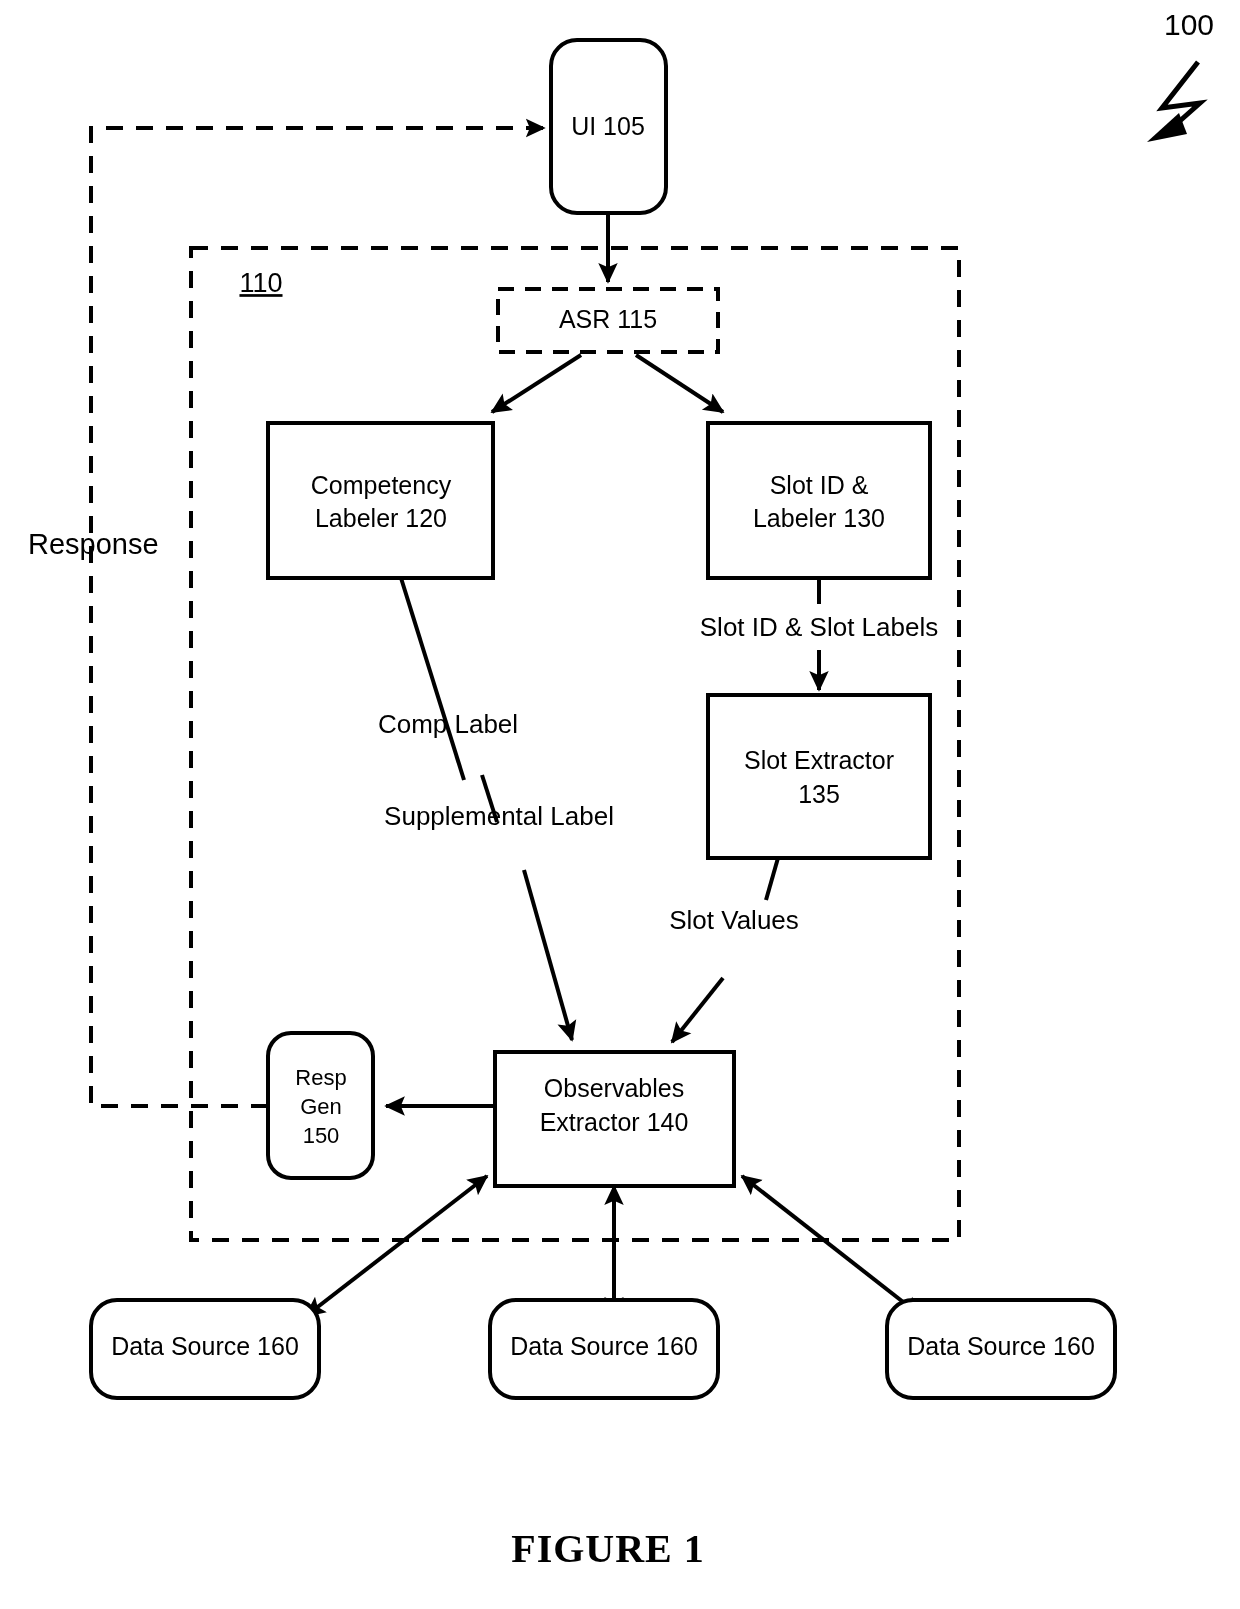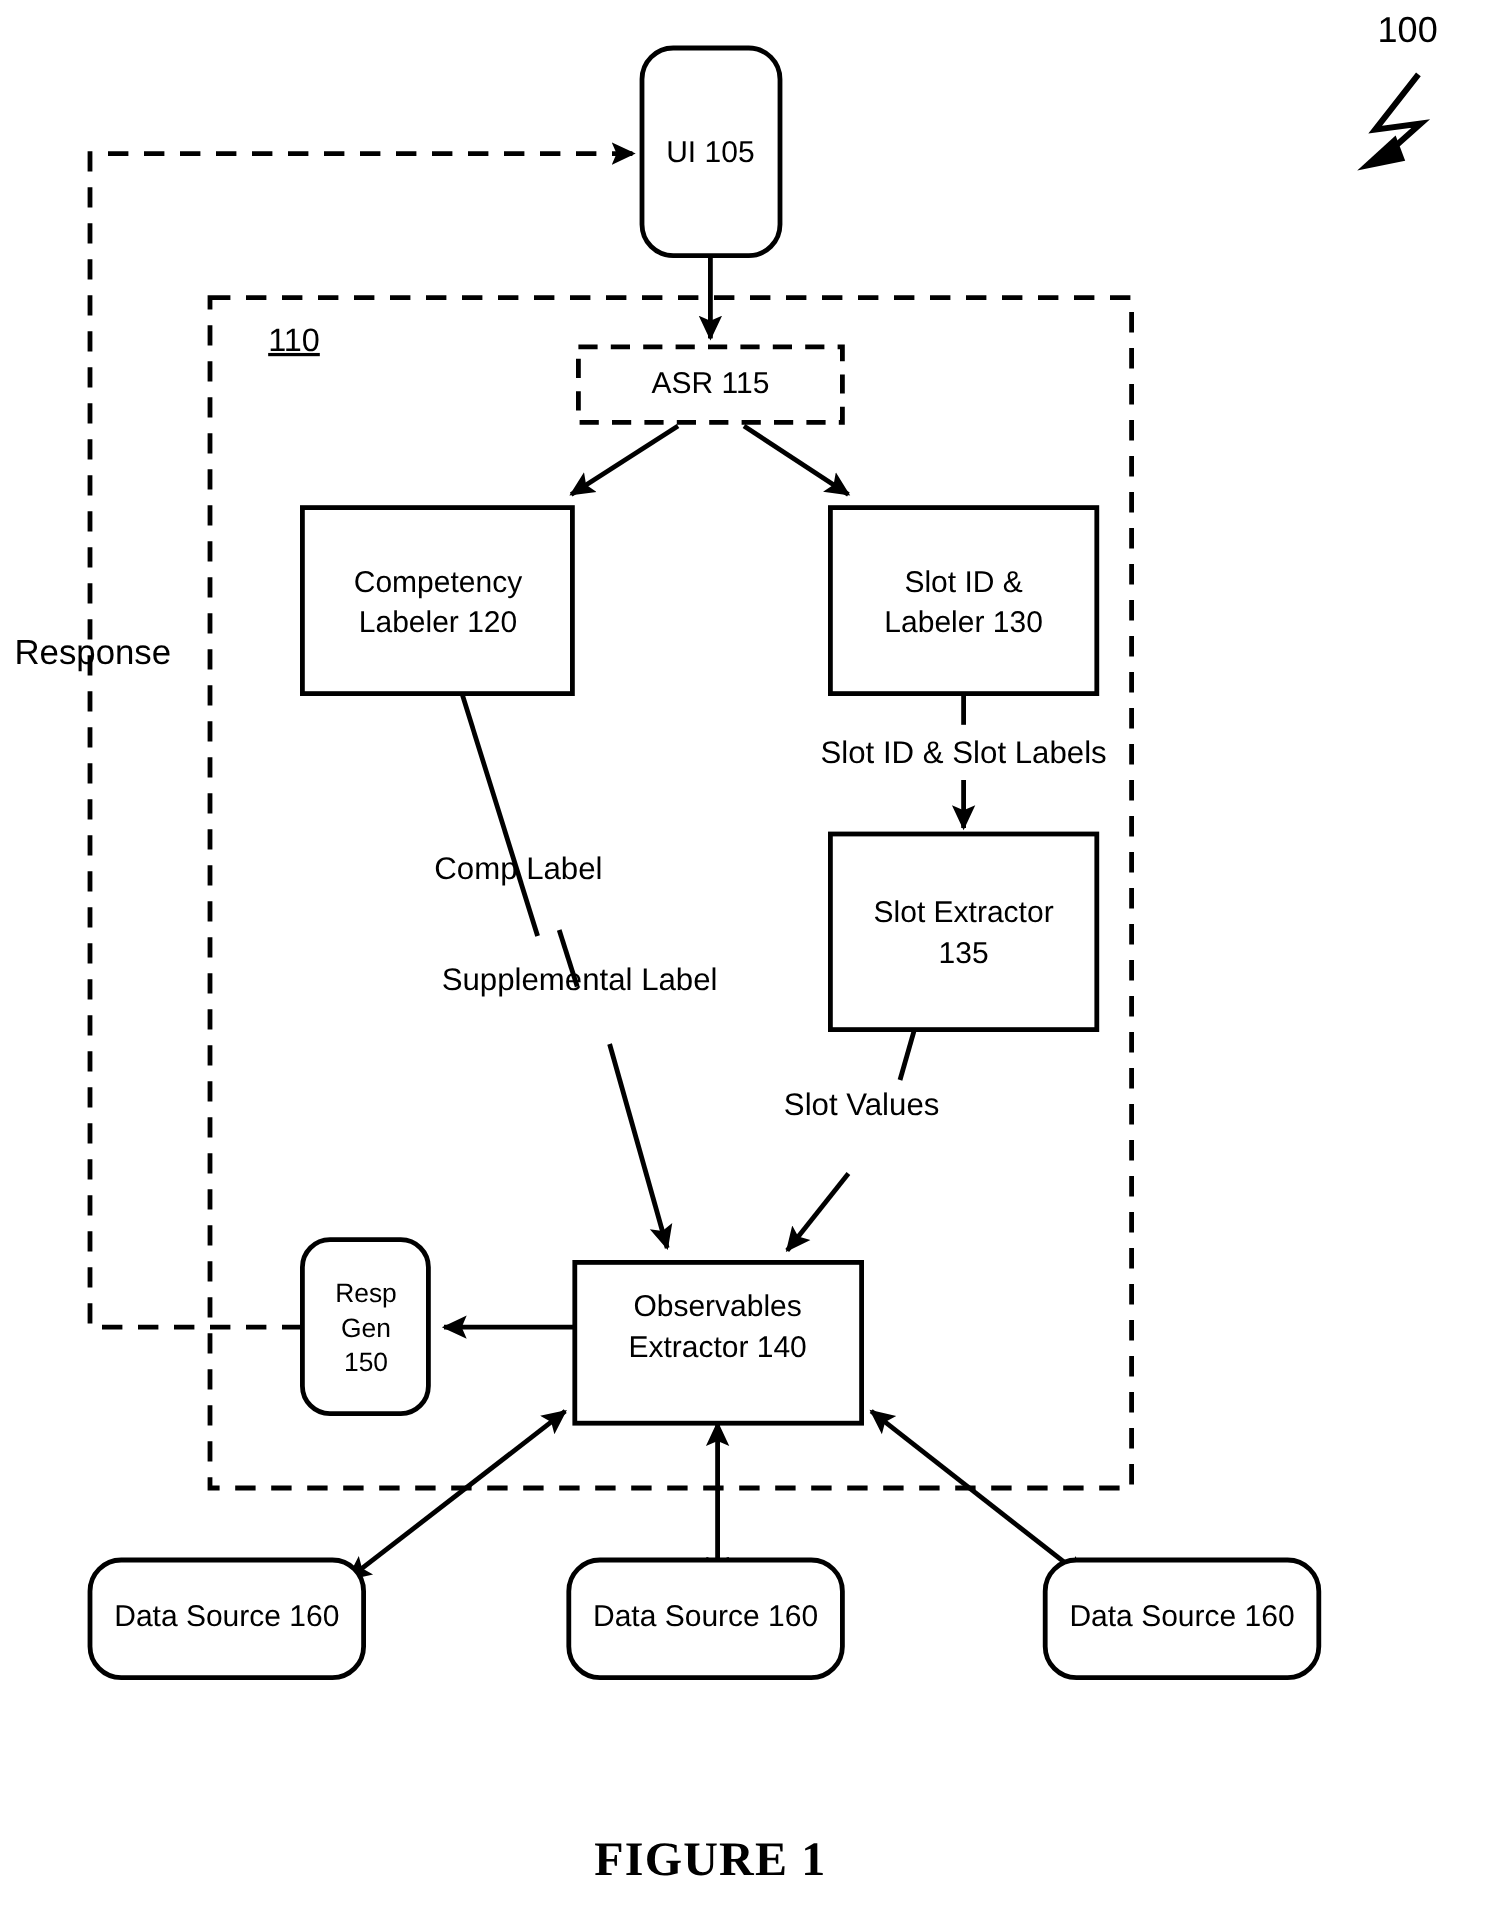--- a/index.html
+++ b/index.html
@@ -10,21 +10,21 @@
   body {
     width: 1240px;
     height: 1609px;
     font-family: "Liberation Sans", sans-serif;
     position: relative;
     overflow: hidden;
   }
   #figure-root {
     position: absolute;
     top: 0;
-    left: 0;
+    left: 16px;
     width: 1216px;
     height: 1609px;
   }
   svg {
     display: block;
   }
   .box-solid {
     fill: #ffffff;
     stroke: #000000;
     stroke-width: 4;

